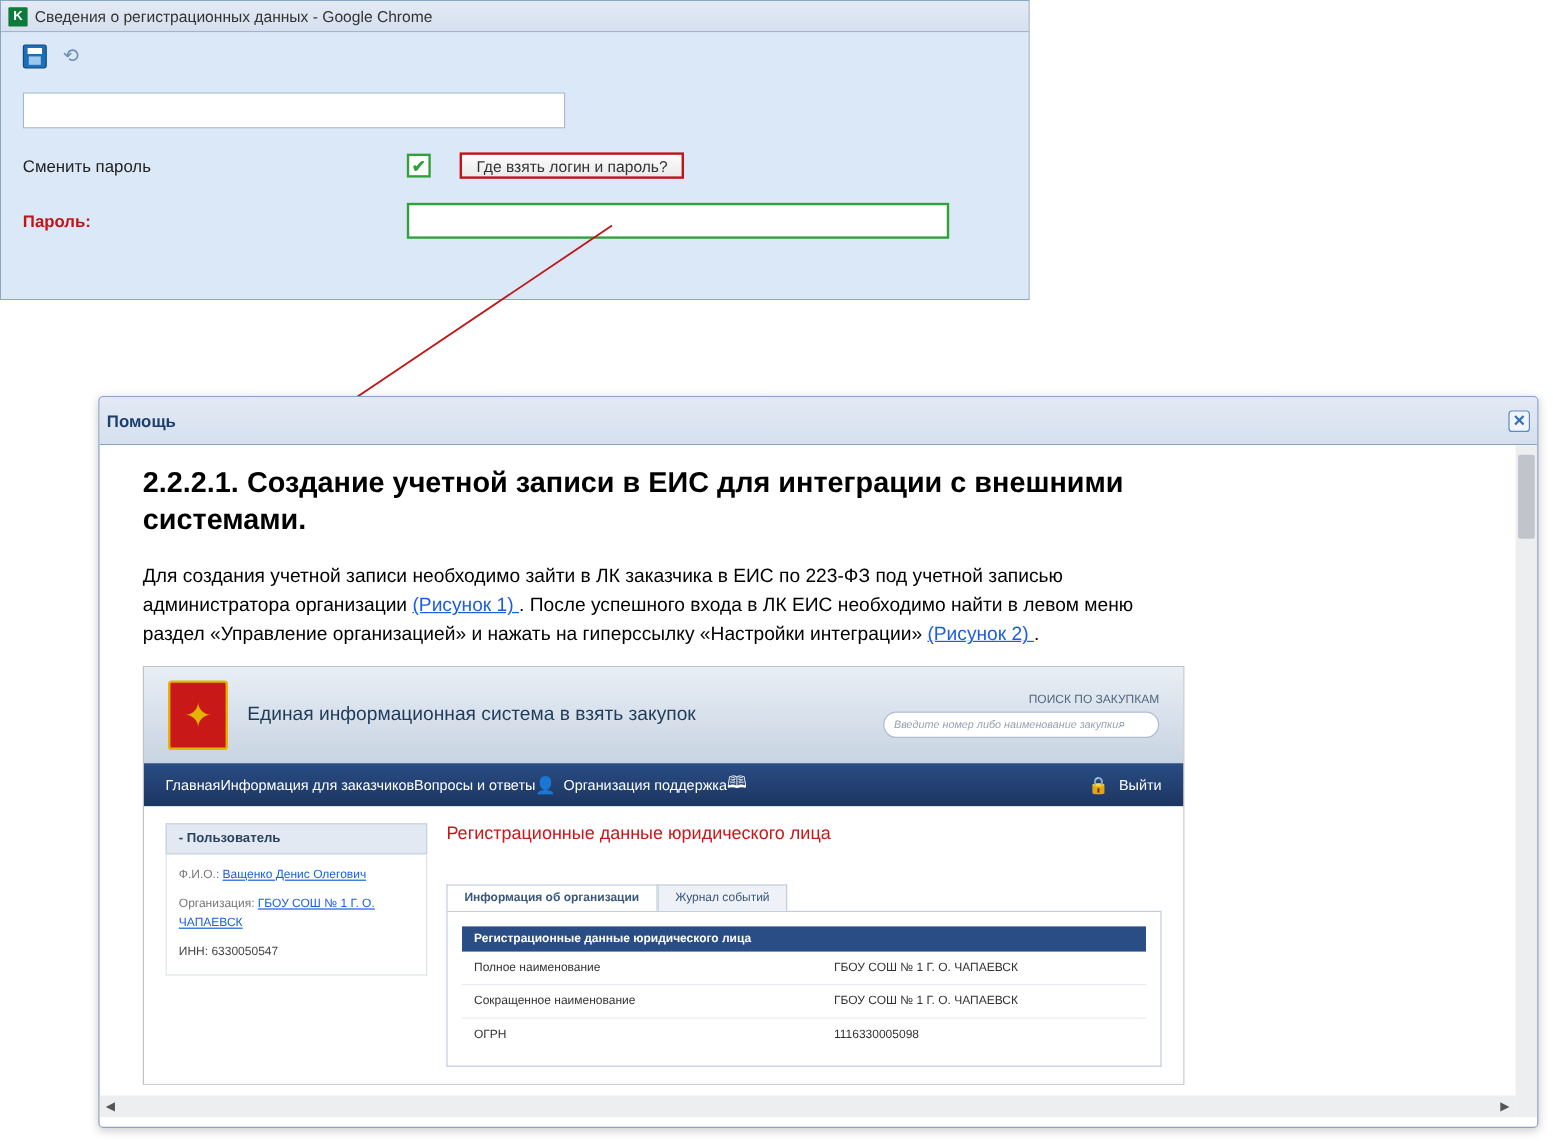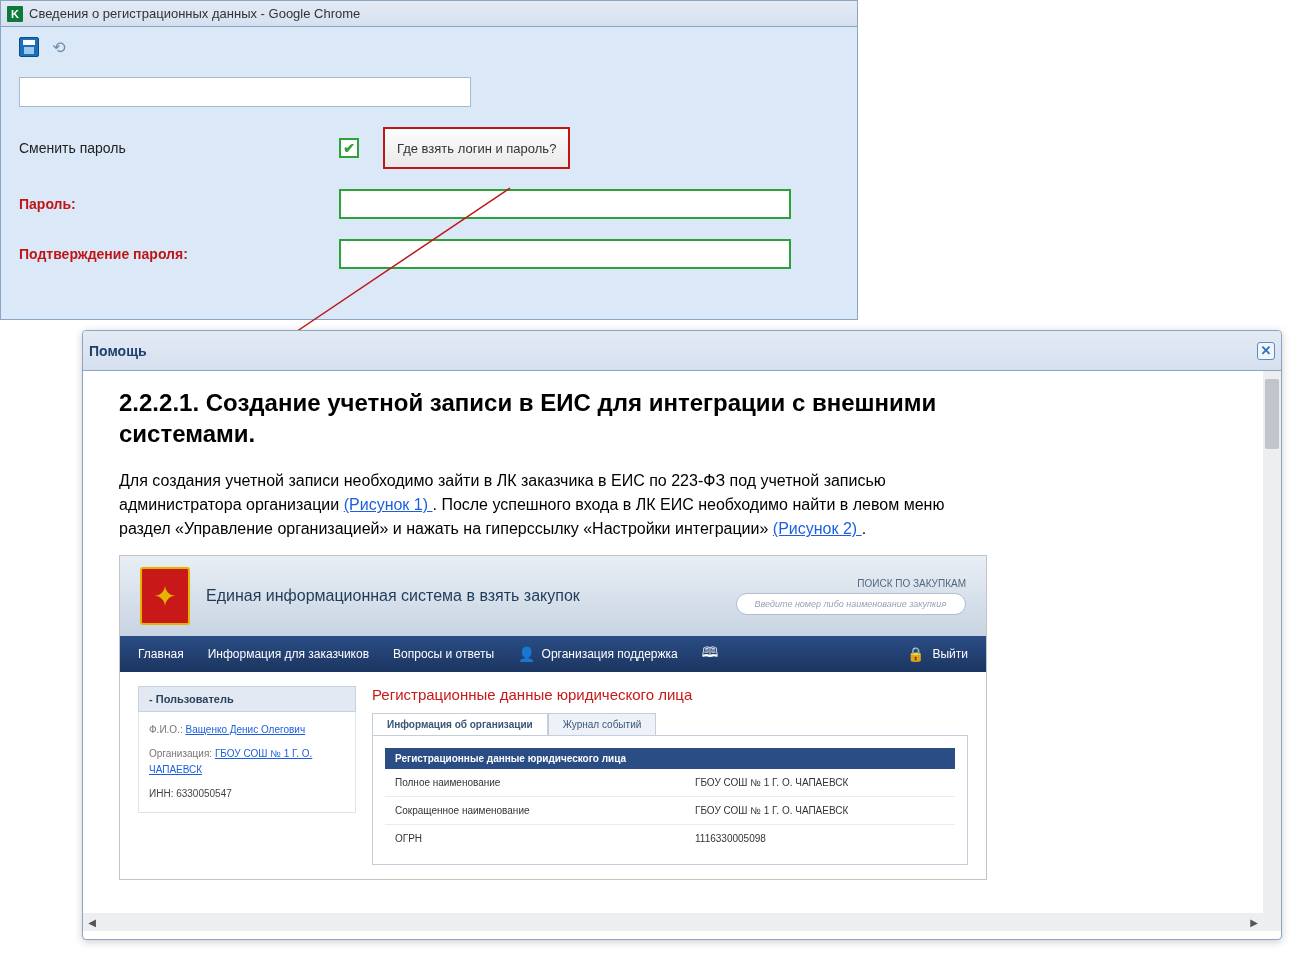--- a/index.html
+++ b/index.html
@@ -19,21 +19,21 @@
 
 .form-row { display: flex; align-items: center; margin-bottom: 20px; }
 .form-label { width: 320px; font-size: 14px; }
 .label-login { color: #1b5fa8; }
 .label-plain { color: #222; }
 .label-red { color: #c01515; font-weight: bold; }
 .text-input { width: 452px; height: 30px; border: 1px solid #a7b9cc; background: #fff; padding: 0 6px; }
 .green-input { width: 452px; height: 30px; border: 2px solid #2fa13b; background: #fff; padding: 0 6px; }
 .checkbox-wrap { width: 20px; height: 20px; border: 2px solid #2fa13b; display: flex; align-items: center; justify-content: center; margin-right: 24px; background: #fff; }
 .checkbox-check { color: #2fa13b; font-weight: bold; font-size: 14px; }
-.help-btn { height: 42px; padding: 0 12px; border: 2px solid #c01515; background: linear-gradient(#fdfdfd, #e9e9e9); color: #333; font-size: 13px; cursor: pointer; }
+.help-btn { height: 22px; padding: 0 12px; border: 2px solid #c01515; background: linear-gradient(#fdfdfd, #e9e9e9); color: #333; font-size: 13px; cursor: pointer; }
 
 
 .arrow-svg { position: absolute; left: 260px; top: 182px; width: 280px; height: 180px; pointer-events: none; }
 
 
 .help-window { position: absolute; left: 82px; top: 330px; width: 1200px; height: 610px; border: 1px solid #8aa4c4; border-radius: 4px; background: #fff; box-shadow: 0 2px 8px rgba(0,0,0,0.2); }
 .help-titlebar { background: linear-gradient(#e3eaf4, #d5e0ef); height: 40px; display: flex; align-items: center; justify-content: space-between; padding: 0 6px; border-bottom: 1px solid #8aa4c4; border-radius: 4px 4px 0 0; }
 .help-title { color: #1c3f6e; font-weight: bold; font-size: 14px; }
 .close-btn { width: 18px; height: 18px; border: 1px solid #5a8bc5; border-radius: 3px; color: #3070b8; font-weight: bold; font-size: 13px; display: flex; align-items: center; justify-content: center; cursor: pointer; background: #f2f6fb; }
 
@@ -49,42 +49,42 @@
 .help-link { color: #1b5fe0; text-decoration: underline; }
 
 
 .eis { border: 1px solid #c3c3c3; margin-top: 8px; }
 .eis-header { background: linear-gradient(#e8eef5, #c8d4e2); height: 80px; display: flex; align-items: center; padding: 0 20px; justify-content: space-between; }
 .eis-emblem { width: 50px; height: 58px; background: #c81818; border: 2px solid #e5b400; border-radius: 3px; display: flex; align-items: center; justify-content: center; color: #e5b400; font-size: 28px; margin-right: 16px; }
 .eis-header-left { display: flex; align-items: center; }
 .eis-title { color: #1f3b5a; font-size: 16px; }
 .eis-search-area { text-align: right; }
 .eis-search-lbl { color: #52687f; font-size: 10px; margin-bottom: 4px; }
-.eis-search-box { width: 230px; height: 22px; border: 1px solid #b0bdd0; border-radius: 11px; background: #fff; display: flex; align-items: center; padding: 0 8px; justify-content: center; }
+.eis-search-box { width: 230px; height: 22px; border: 1px solid #b0bdd0; border-radius: 11px; background: #fff; display: flex; align-items: center; padding: 0 8px; justify-content: flex-start; }
 .eis-search-ph { color: #98a3b0; font-size: 9px; font-style: italic; }
 .eis-search-icon { color: #5a7390; font-size: 11px; }
 
 .eis-nav { background: linear-gradient(#2a4d85, #1b3560); height: 36px; display: flex; align-items: center; color: #fff; font-size: 12px; padding: 0 18px; justify-content: space-between; }
-.eis-nav-left { display: flex; gap: 24px; align-items: center; }
+.eis-nav-left { display: flex; align-items: center; }
 .eis-nav-item { cursor: pointer; white-space: nowrap; }
 .eis-nav-support { display: flex; align-items: center; gap: 6px; }
 .eis-nav-icon { font-size: 14px; }
 .eis-nav-right { display: flex; align-items: center; gap: 8px; }
 
 .eis-main { display: flex; padding: 14px 18px; gap: 16px; background: #fff; }
 .eis-sidebar { width: 218px; }
 .eis-sb-header { background: #e2e9f2; border: 1px solid #c8d2df; padding: 6px 10px; font-size: 11px; color: #2b425e; font-weight: bold; }
 .eis-sb-body { border: 1px solid #e0e4ea; border-top: none; padding: 10px; font-size: 10px; color: #444; line-height: 1.6; }
 .eis-sb-link { color: #1b5fe0; text-decoration: underline; }
 .eis-sb-label { color: #777; }
 
 .eis-content { flex: 1; }
 .eis-content-title { color: #c81818; font-size: 15px; margin-bottom: 10px; }
 .eis-tabs { display: flex; border-bottom: 1px solid #c3cddb; }
-.eis-tab { padding: 5px 14px; font-size: 10px; border: 1px solid #c3cddb; border-bottom: none; background: #eef2f8; color: #395679; cursor: pointer; }
+.eis-tab { padding: 5px 14px; font-size: 10px; border: 1px solid #c3cddb; border-bottom: none; background: #eef2f8; color: #395679; cursor: pointer; margin-top: 24px; }
 .eis-tab.active { background: #fff; font-weight: bold; }
 .eis-panel { border: 1px solid #c3cddb; border-top: none; padding: 12px; }
 .eis-panel-header { background: #2a4d85; color: #fff; font-size: 10px; font-weight: bold; padding: 5px 10px; }
 .eis-data-row { display: flex; padding: 8px 10px; font-size: 10px; color: #333; border-bottom: 1px solid #e8ecf2; }
 .eis-data-label { width: 300px; }
 .eis-data-value { flex: 1; }
 </style>
 </head>
 <body>
 
@@ -103,24 +103,20 @@
     </div>
     <div class="form-row">
       <div class="form-label label-plain">Сменить пароль</div>
       <div class="checkbox-wrap">
         <span class="checkbox-check">✔</span>
       </div>
       <button class="help-btn">Где взять логин и пароль?</button>
     </div>
     <div class="form-row">
       <div class="form-label label-red">Пароль:</div>
-      <input class="green-input" type="password" value="" style="">
-    </div>
-    <div class="form-row">
-      <div class="form-label label-red">Подтверждение пароля:</div>
       <input class="green-input" type="password" value="" style="">
     </div>
   </div>
 </div>
 
 <svg class="arrow-svg">
   <defs>
     <marker id="ah" markerWidth="10" markerHeight="10" refX="8" refY="3" orient="auto">
       <path d="M0,0 L0,6 L9,3 z" fill="#c01515"></path>
     </marker>

